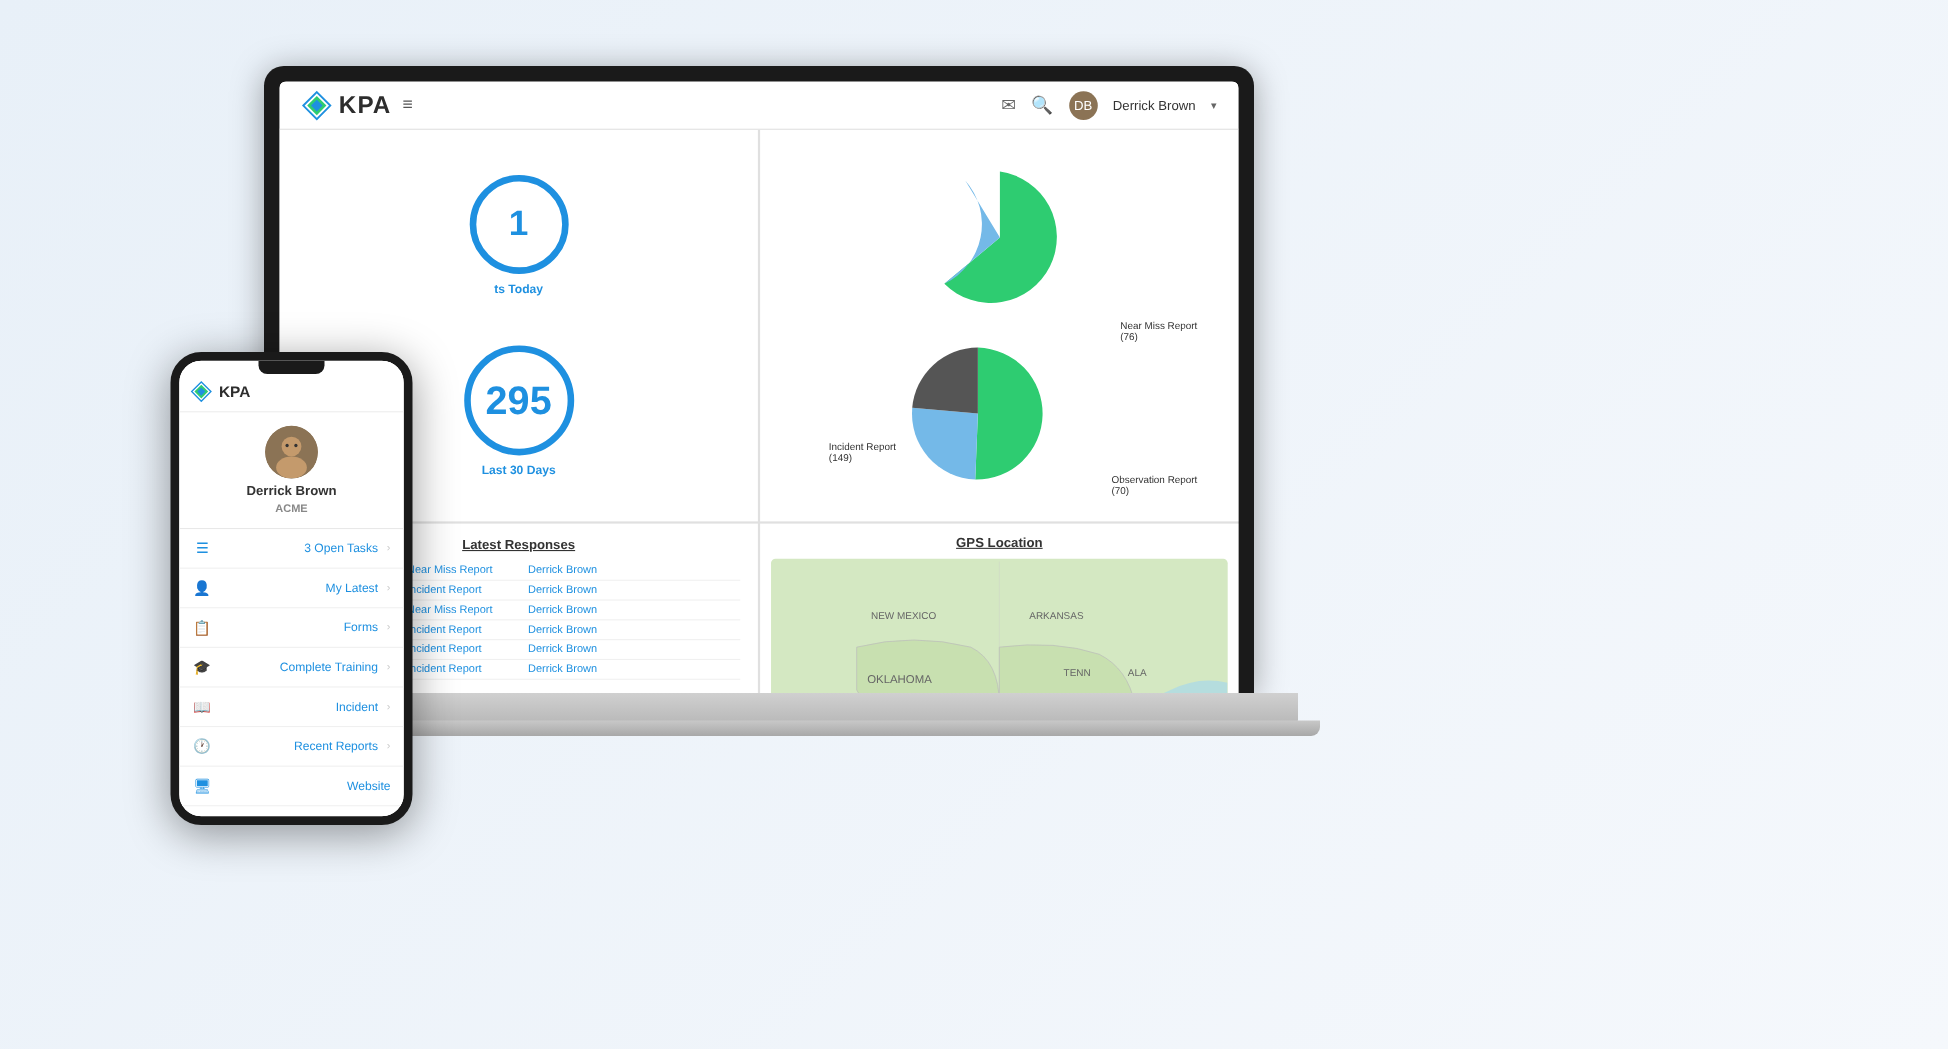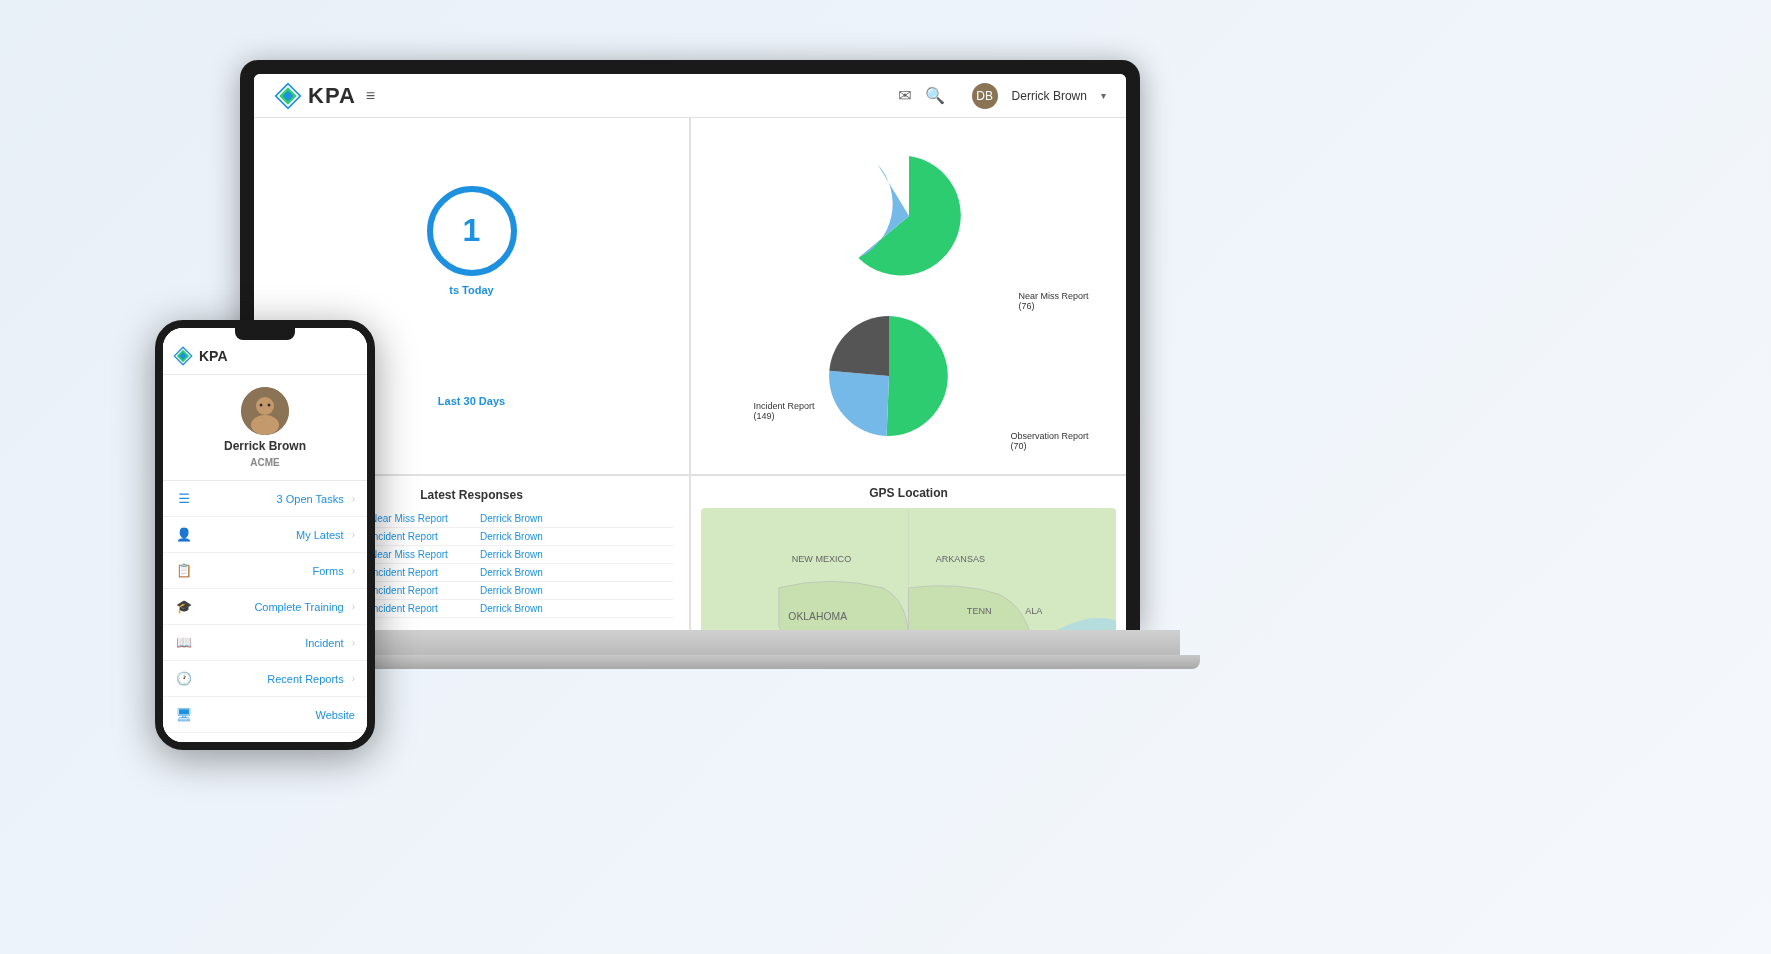--- a/index.html
+++ b/index.html
@@ -132,21 +132,20 @@
       width: 26px;
       height: 26px;
       border-radius: 50%;
       background: #8B7355;
       overflow: hidden;
       display: flex;
       align-items: center;
       justify-content: center;
       font-size: 12px;
       color: #fff;
-      margin-left: 12px;
     }
 
     .user-name-header {
       font-size: 12px;
       color: #333;
     }
 
     .dropdown-arrow {
       font-size: 10px;
       color: #666;
@@ -214,20 +213,21 @@
     .responses-panel {
       padding: 12px 16px;
     }
 
     .panel-title {
       font-size: 12px;
       font-weight: bold;
       color: #333;
       margin-bottom: 8px;
       text-align: center;
+      text-decoration: underline;
     }
 
     .response-row {
       display: grid;
       grid-template-columns: 100px 110px 100px;
       font-size: 10px;
       color: #1e90e0;
       padding: 3px 0;
       border-bottom: 1px solid #f0f0f0;
     }
@@ -437,20 +437,23 @@
           <div class="kpa-content">
 
             <div class="dashboard-panel stats-panel">
               <div class="stat-circle">
                 <div class="circle-ring">
                   <span>1</span>
                 </div>
                 <span class="stat-label">ts Today</span>
               </div>
               <div class="stat-circle">
+                <div class="circle-ring" style="width:100px;height:100px;font-size:36px;">
+                  <span>295</span>
+                </div>
                 <span class="stat-label">Last 30 Days</span>
               </div>
             </div>
 
             <div class="dashboard-panel pie-panel">
               <svg class="pie-svg" viewBox="0 0 160 160">
 
                 <path d="M80,80 L80,20 A60,60 0 1,1 29.5,122 Z" fill="#2ecc71"></path>
 
                 <path d="M80,80 L29.5,122 A60,60 0 0,1 80,20 Z" fill="none"></path>

